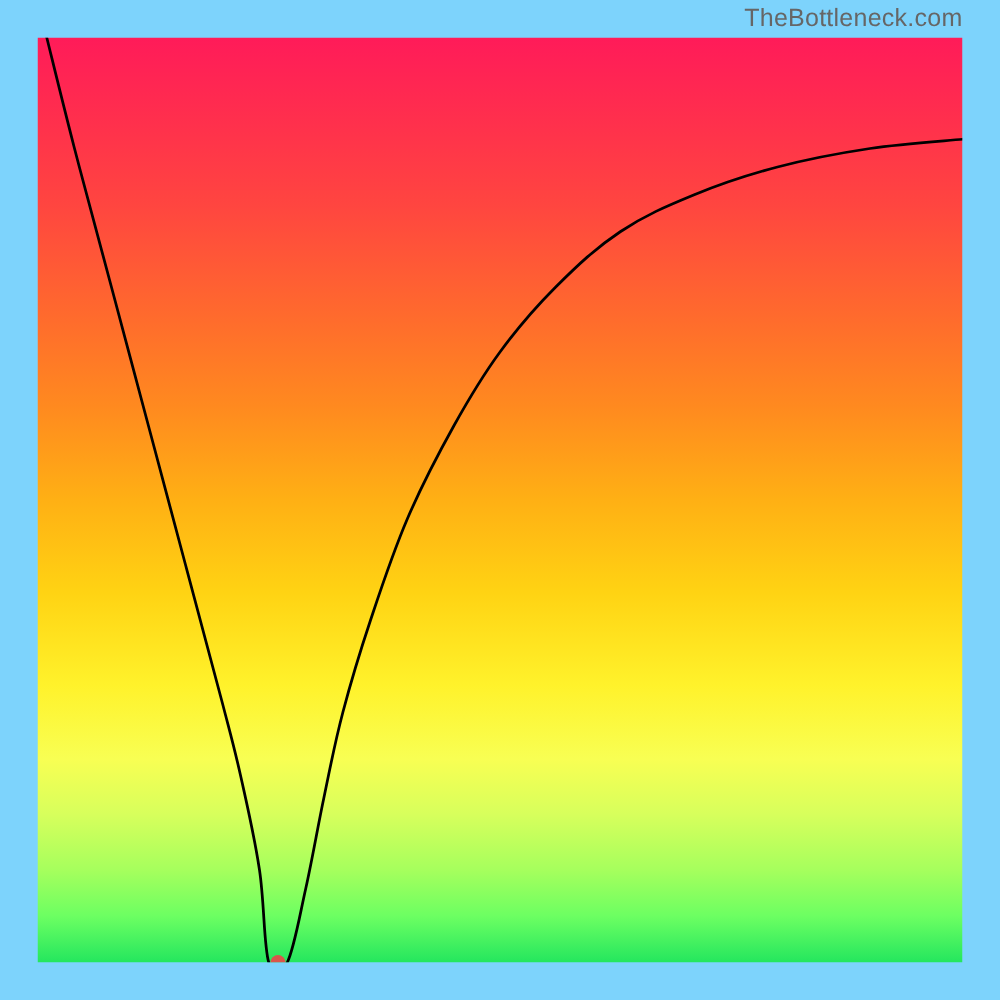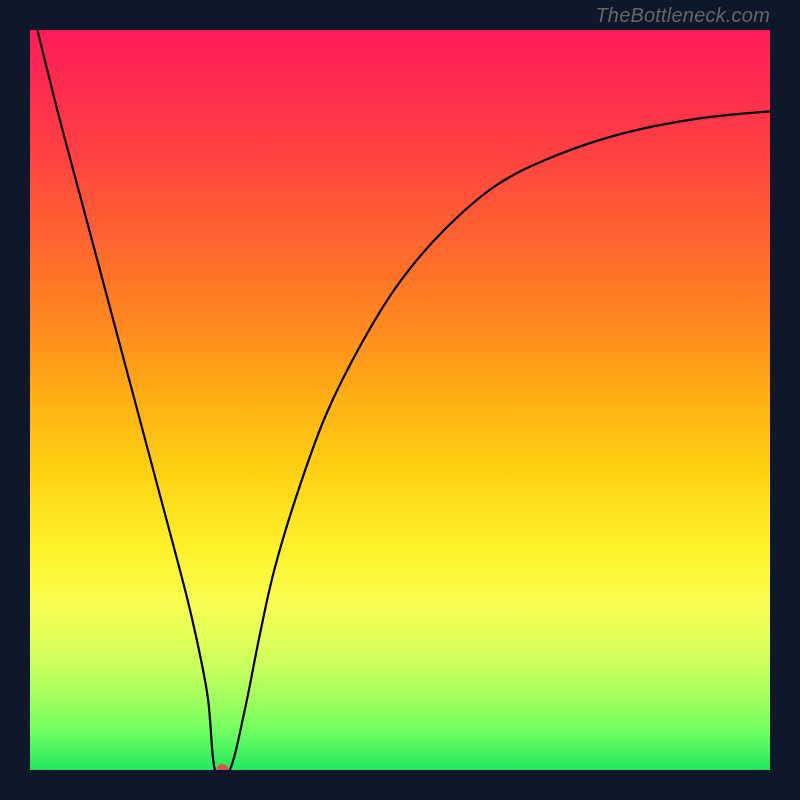--- a/index.html
+++ b/index.html
@@ -8,22 +8,21 @@
     width: 800px;
     height: 800px;
     background: #000;
     font-family: Arial, Helvetica, sans-serif;
     overflow: hidden;
   }
   .frame {
     position: relative;
     width: 800px;
     height: 800px;
-    background: #0f172a;
-    font-style: italic;
+    background: #7dd3fc;
   }
   .plot-area {
     position: absolute;
     left: 30px;
     top: 30px;
     width: 740px;
     height: 740px;
     overflow: hidden;
   }
   .gradient-bg {

